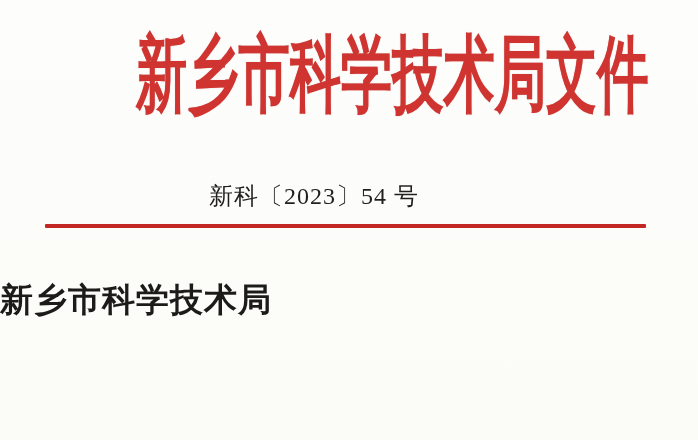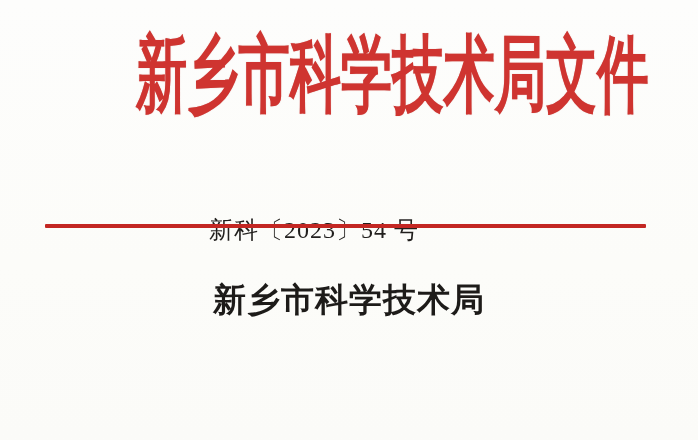--- a/index.html
+++ b/index.html
@@ -41,36 +41,35 @@
     position: absolute;
     top: 183px;
     left: 0;
     width: 628px;
     text-align: center;
     font-size: 24px;
     line-height: 1.15;
     color: #211f1d;
     letter-spacing: 1px;
     white-space: nowrap;
-    margin-top: 34px;
   }
   .red-rule {
     position: absolute;
     top: 224px;
     left: 45px;
     width: 601px;
     height: 4px;
     background: #c32723;
     border-radius: 1px;
   }
   .notice-line {
     position: absolute;
     left: 0;
     width: 698px;
-    text-align: center;
+    text-align: left;
     font-weight: 700;
     color: #1d1b19;
     line-height: 1.1;
     white-space: nowrap;
   }
   .t1 {
     top: 282px;
     font-size: 33px;
     letter-spacing: 1px;
   }

